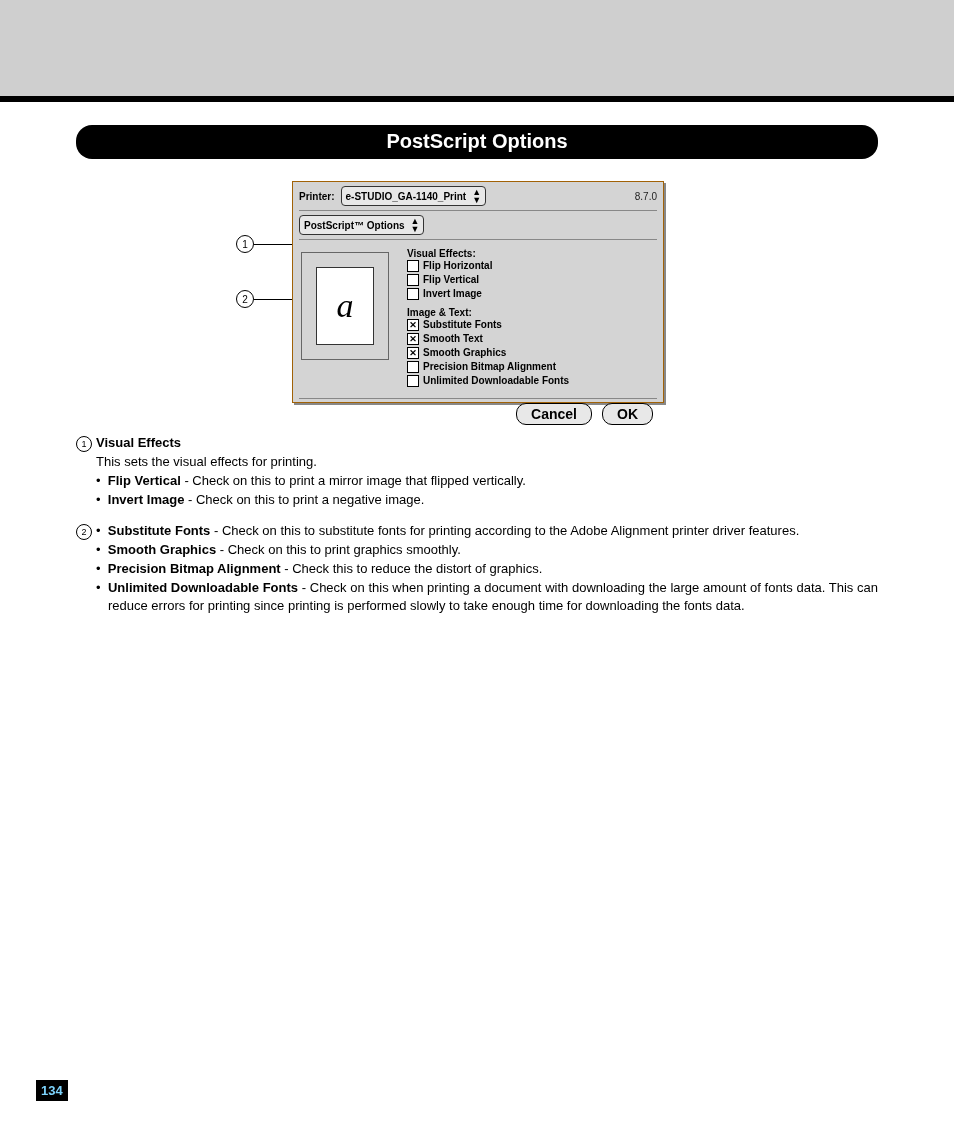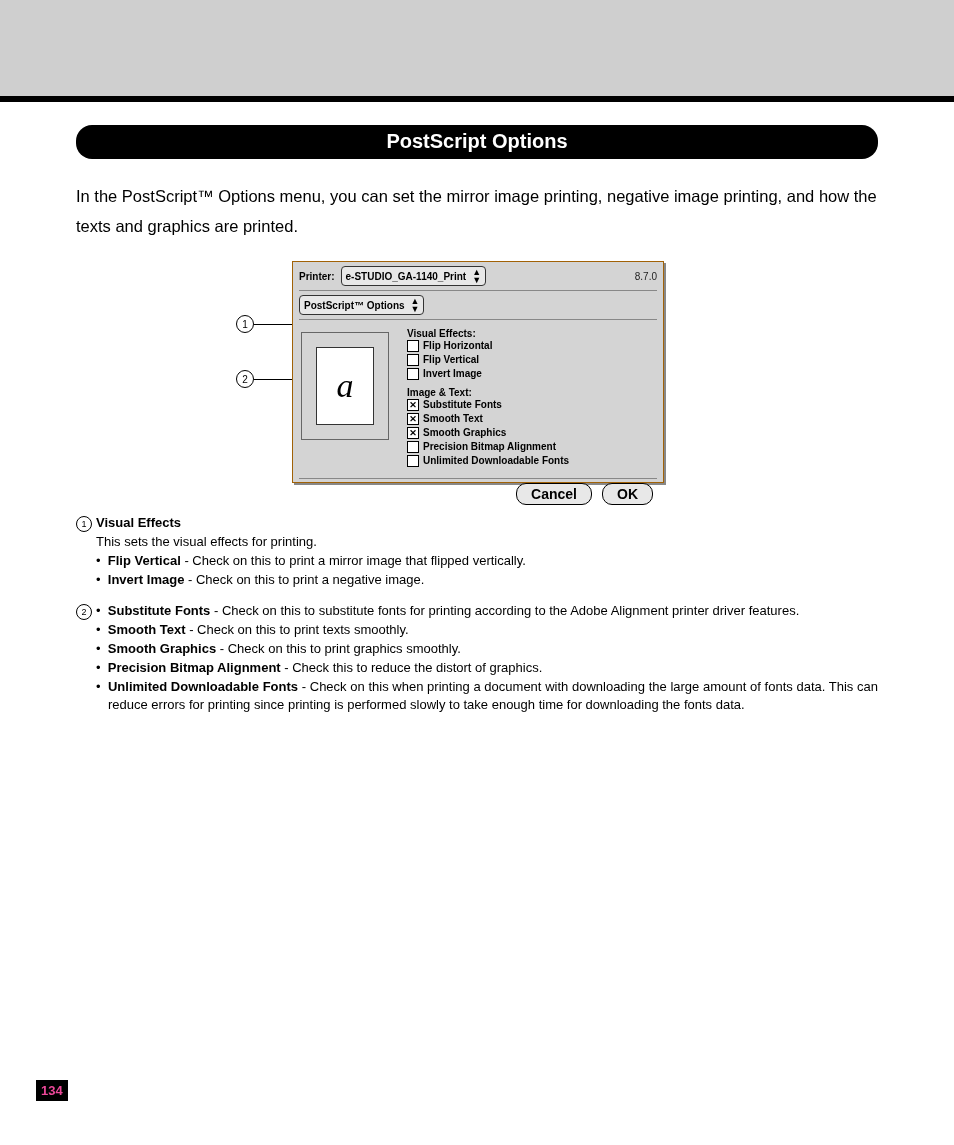--- a/index.html
+++ b/index.html
@@ -172,38 +172,37 @@
   .bullet-line::before {
     content: "•\00a0\00a0";
   }
   .desc .body-col > div { margin-bottom: 1px; }
   .spacer { height: 12px; }
   .page-num {
     position: absolute;
     left: 36px;
     bottom: 44px;
     background: #000;
-    color: #ec4899;
+    color: #7dd3fc;
     font-weight: bold;
     font-size: 13px;
     padding: 3px 5px;
   }
 </style>
 </head>
 <body>
 
 <div class="page">
   <div class="top-band"></div>
   <div class="divider"></div>
 
   <div class="content">
 
     <div class="section-title">PostScript Options</div>
 
-    <div class="intro">In the PostScript™ Options menu, you can set the mirror image printing, negative image printing, and how the texts and graphics are printed.</div>
 
     <div class="dialog-wrap">
 
       <div class="callout" style="top:54px; left:-46px;">
         <span class="circ-num">1</span>
         <span class="lead" style="width:190px;"></span>
       </div>
 
       <div class="callout" style="top:109px; left:-46px;">
         <span class="circ-num">2</span>
@@ -291,21 +290,20 @@
       </div>
     </div>
 
     <div class="spacer"></div>
 
     <div class="desc">
       <div class="row">
         <div class="num-col"><span class="circ-num">2</span></div>
         <div class="body-col">
           <div class="bullet-line"><b>Substitute Fonts</b><span> - Check on this to substitute fonts for printing according to the Adobe Alignment printer driver features.</span></div>
-          <div class="bullet-line"><b>Smooth Text</b><span> - Check on this to print texts smoothly.</span></div>
           <div class="bullet-line"><b>Smooth Graphics</b><span> - Check on this to print graphics smoothly.</span></div>
           <div class="bullet-line"><b>Precision Bitmap Alignment</b><span> - Check this to reduce the distort of graphics.</span></div>
           <div class="bullet-line" style="text-align:justify;"><b>Unlimited Downloadable Fonts</b><span> - Check on this when printing a document with downloading the large amount of fonts data.  This can reduce errors for printing since printing is performed slowly to take enough time for downloading the fonts data.</span></div>
         </div>
       </div>
     </div>
 
   </div>
 
   <div class="page-num">134</div>

